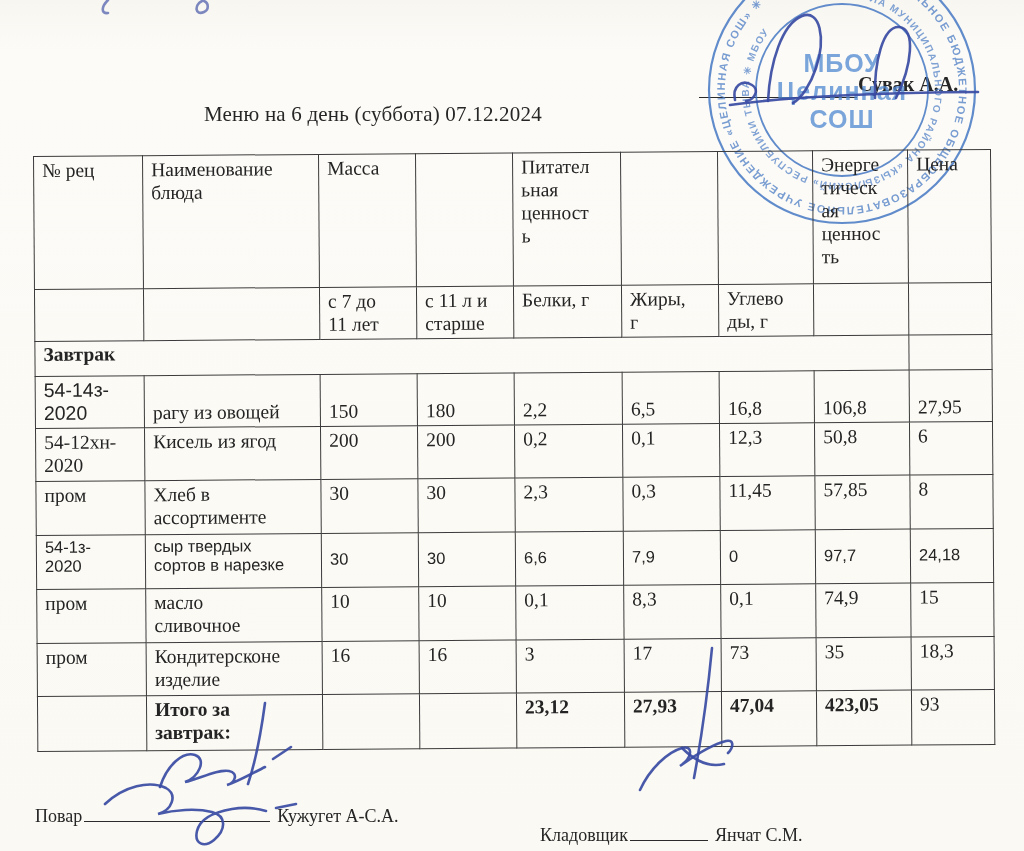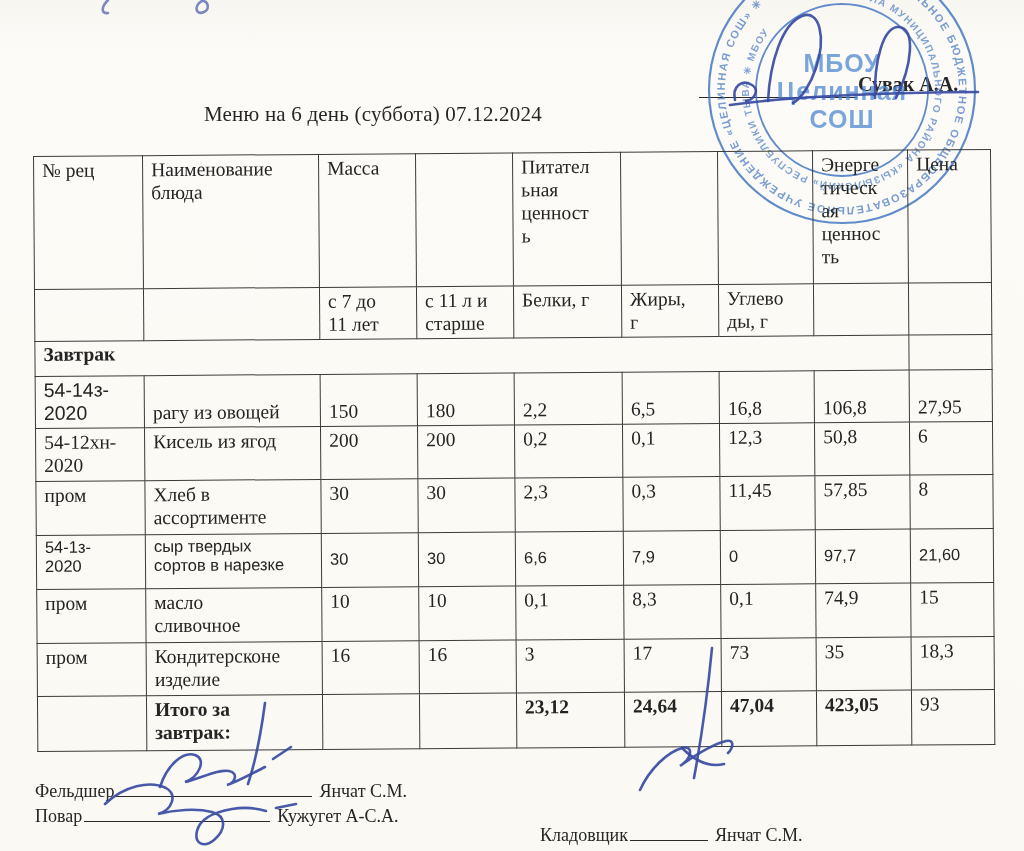--- a/index.html
+++ b/index.html
@@ -188,21 +188,21 @@
           <td class="rec">54-1з-
 2020</td>
           <td class="name">сыр твердых
 сортов в нарезке</td>
           <td class="m7">30</td>
           <td class="m11">30</td>
           <td class="protein">6,6</td>
           <td class="fat">7,9</td>
           <td class="carb">0</td>
           <td class="energy">97,7</td>
-          <td class="price">21,60</td>
+          <td class="price">24,18</td>
         </tr>
         <tr>
           <td class="rec">пром</td>
           <td class="name">масло
 сливочное</td>
           <td class="m7">10</td>
           <td class="m11">10</td>
           <td class="protein">0,1</td>
           <td class="fat">8,3</td>
           <td class="carb">0,1</td>
@@ -221,31 +221,28 @@
           <td class="energy">35</td>
           <td class="price">18,3</td>
         </tr>
         <tr class="total">
           <td class="rec"></td>
           <td class="name">Итого за
 завтрак:</td>
           <td class="m7"></td>
           <td class="m11"></td>
           <td class="protein">23,12</td>
-          <td class="fat">24,64</td>
+          <td class="fat">27,93</td>
           <td class="carb">47,04</td>
           <td class="energy">423,05</td>
           <td class="price">93</td>
         </tr>
       </tbody>
   </table>
 
-  <div class="abs footer-row" style="left:35px;top:781px;">
-    <span>Фельдшер</span><span class="uline" style="width:196px"></span><span>Янчат С.М.</span>
-  </div>
   <div class="abs footer-row" style="left:35px;top:806px;">
     <span>Повар</span><span class="uline" style="width:186px"></span><span>Кужугет А-С.А.</span>
   </div>
   <div class="abs footer-row" style="left:540px;top:781px;margin-top:44px;">
     <span>Кладовщик</span><span class="uline" style="width:78px"></span><span>Янчат С.М.</span>
   </div>
 
   <svg class="sig" style="left:125px;top:685px" width="220" height="115" viewBox="0 0 220 115">
     <path d="M140,18 C136,48 130,78 123,99"></path>
     <path d="M35,102 C42,80 58,66 70,70 C82,74 74,92 60,97 C74,94 92,84 104,86 C114,88 110,98 102,100 C112,97 128,88 140,82"></path>

